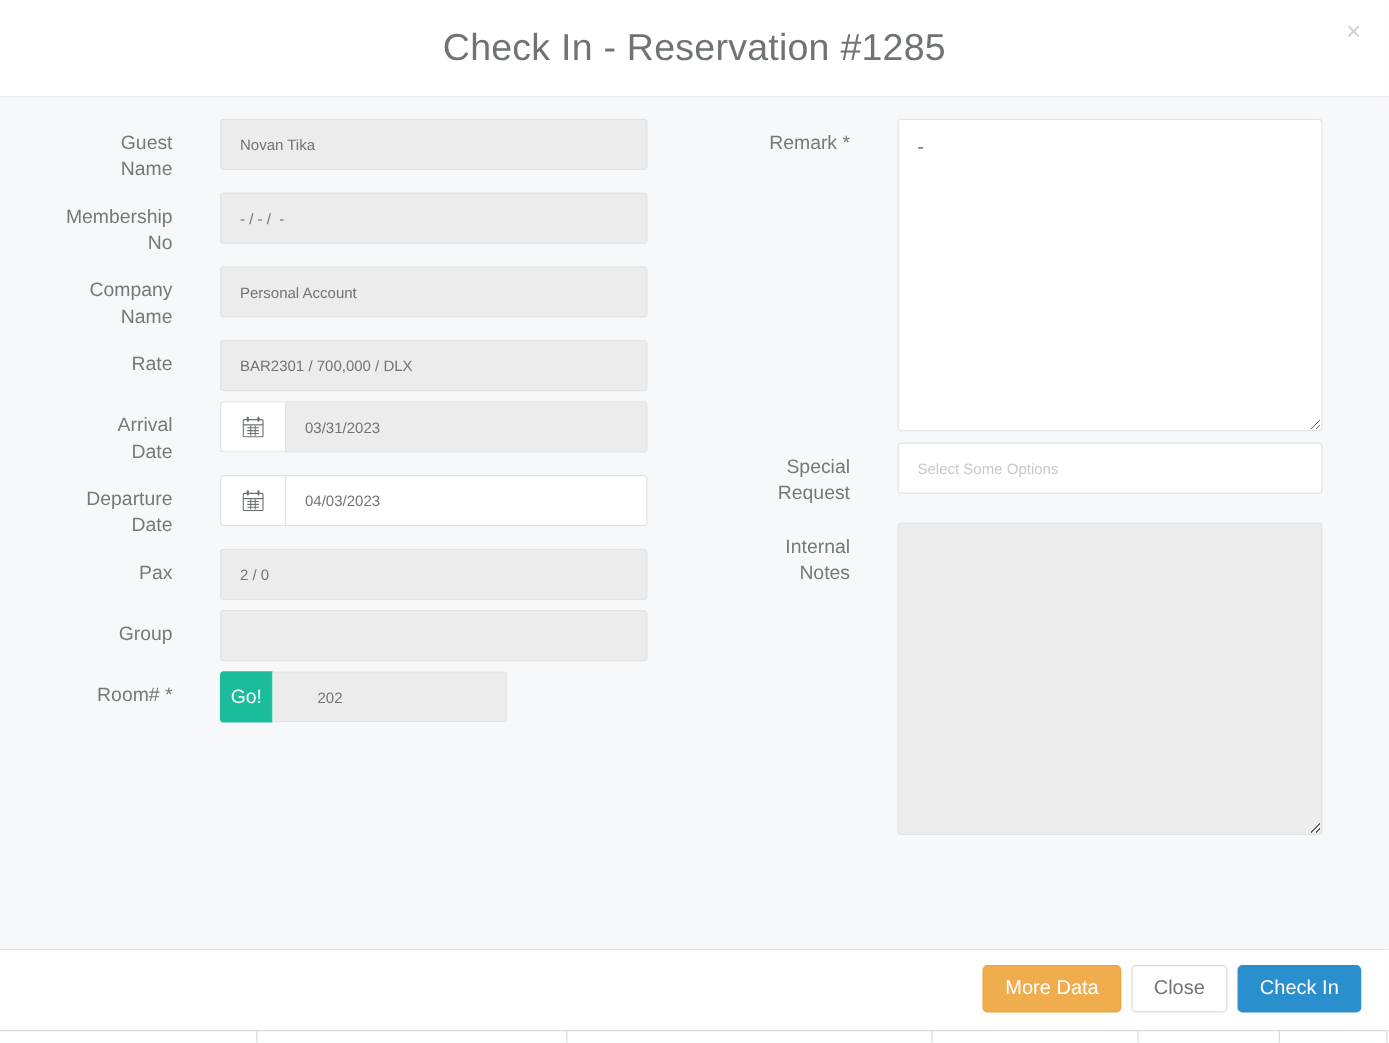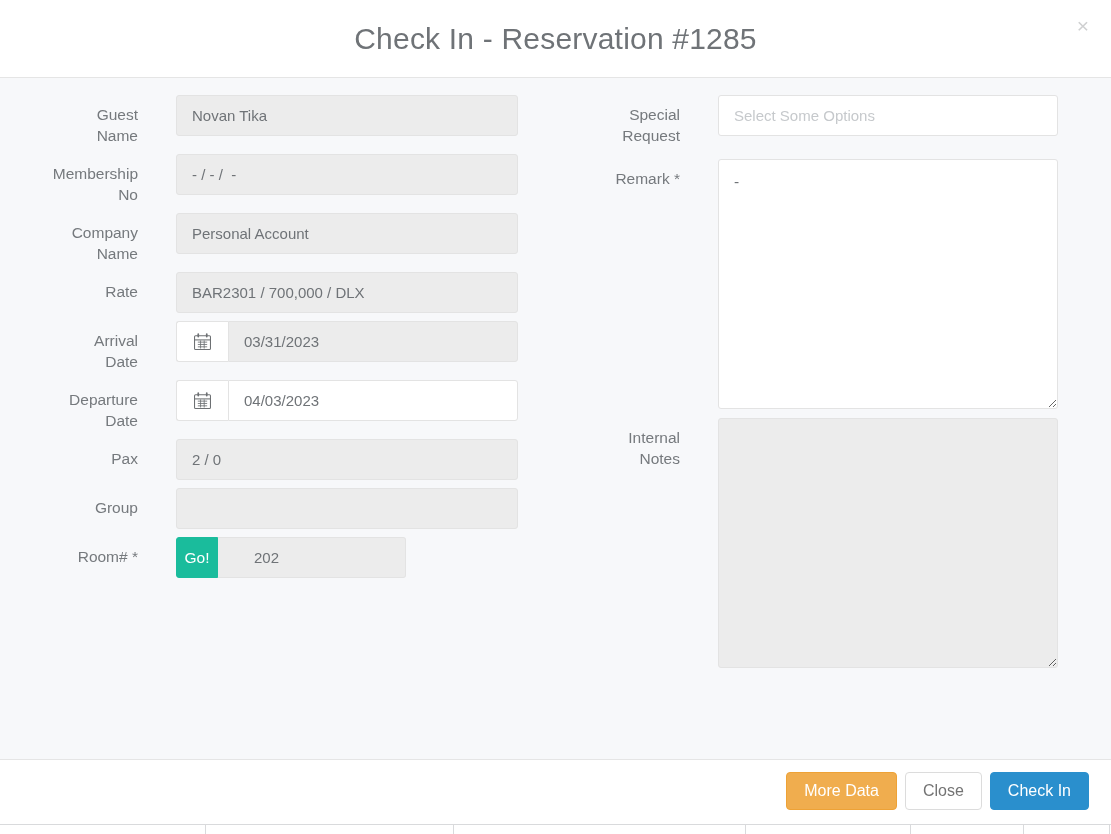--- a/index.html
+++ b/index.html
@@ -93,21 +93,21 @@
   }
 
   .inp {
     display: block;
     width: 342px;
     height: 41px;
     border: 1px solid #e3e3e3;
     border-radius: 3px;
     background: #ececec;
     color: #6f7377;
-    font-size: 15px;
+    font-size: 12px;
     font-family: "Liberation Sans", sans-serif;
     padding: 0 15px;
     line-height: 39px;
     outline: none;
   }
   .inp.wide { width: 340px; }
   .inp.white { background: #ffffff; }
   .inp::placeholder { color: #c6c9cc; }
 
   
@@ -302,31 +302,31 @@
             <button class="go-btn">Go!</button>
             <input class="inp" type="text" readonly="" value="202" style="">
           </div>
         </div>
       </div>
 
     </div>
 
     <div class="col col-right">
 
+      <div class="form-row r-remark">
+        <div class="f-label nowrap">Remark *</div>
+        <div class="f-control">
+          <textarea class="ta remark" style="">-</textarea>
+        </div>
+      </div>
+
       <div class="form-row r-special">
         <div class="f-label">Special Request</div>
         <div class="f-control">
           <input class="inp wide white" type="text" placeholder="Select Some Options" style="">
-        </div>
-      </div>
-
-      <div class="form-row r-remark">
-        <div class="f-label nowrap">Remark *</div>
-        <div class="f-control">
-          <textarea class="ta remark" style="">-</textarea>
         </div>
       </div>
 
       <div class="form-row">
         <div class="f-label">Internal Notes</div>
         <div class="f-control">
           <textarea class="ta notes" readonly="" style=""></textarea>
         </div>
       </div>
 

